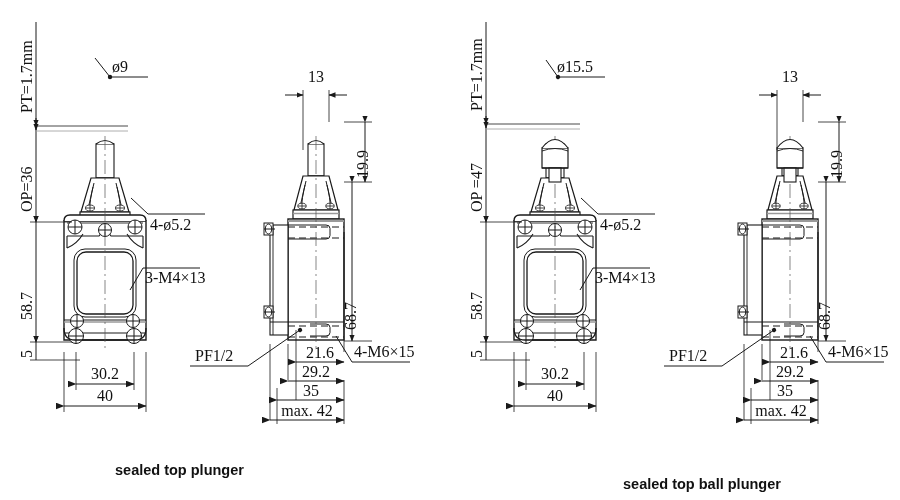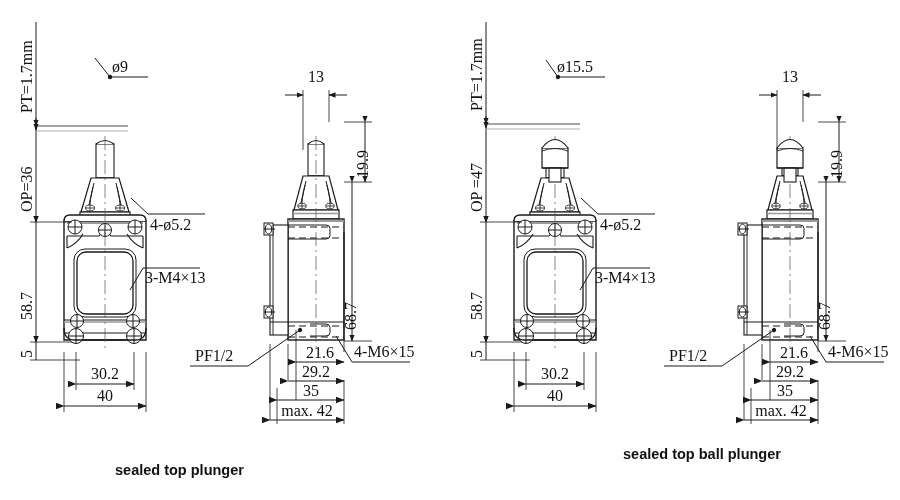--- a/index.html
+++ b/index.html
@@ -8,21 +8,21 @@
   svg.drawing{position:absolute;left:0;top:0;width:900px;height:500px;}
   .cap{
     position:absolute;
     font-family:"Liberation Sans",sans-serif;
     font-weight:bold;
     font-size:14.5px;
     color:#111;
     white-space:nowrap;
   }
   #cap-left{left:115px;top:462px;text-align:right;}
-  #cap-right{left:623px;top:446px;}
+  #cap-right{left:623px;top:476px;}
 </style>
 </head>
 <body>
 
 <div id="stage">
 
   <svg class="drawing" viewBox="0 0 900 500">
     <defs>
       <marker id="ar" markerWidth="9" markerHeight="7" refX="8.5" refY="3.5" orient="auto" markerUnits="userSpaceOnUse">
         <path d="M0,0 L9,3.5 L0,7 z" fill="#1a1a1a"></path>

